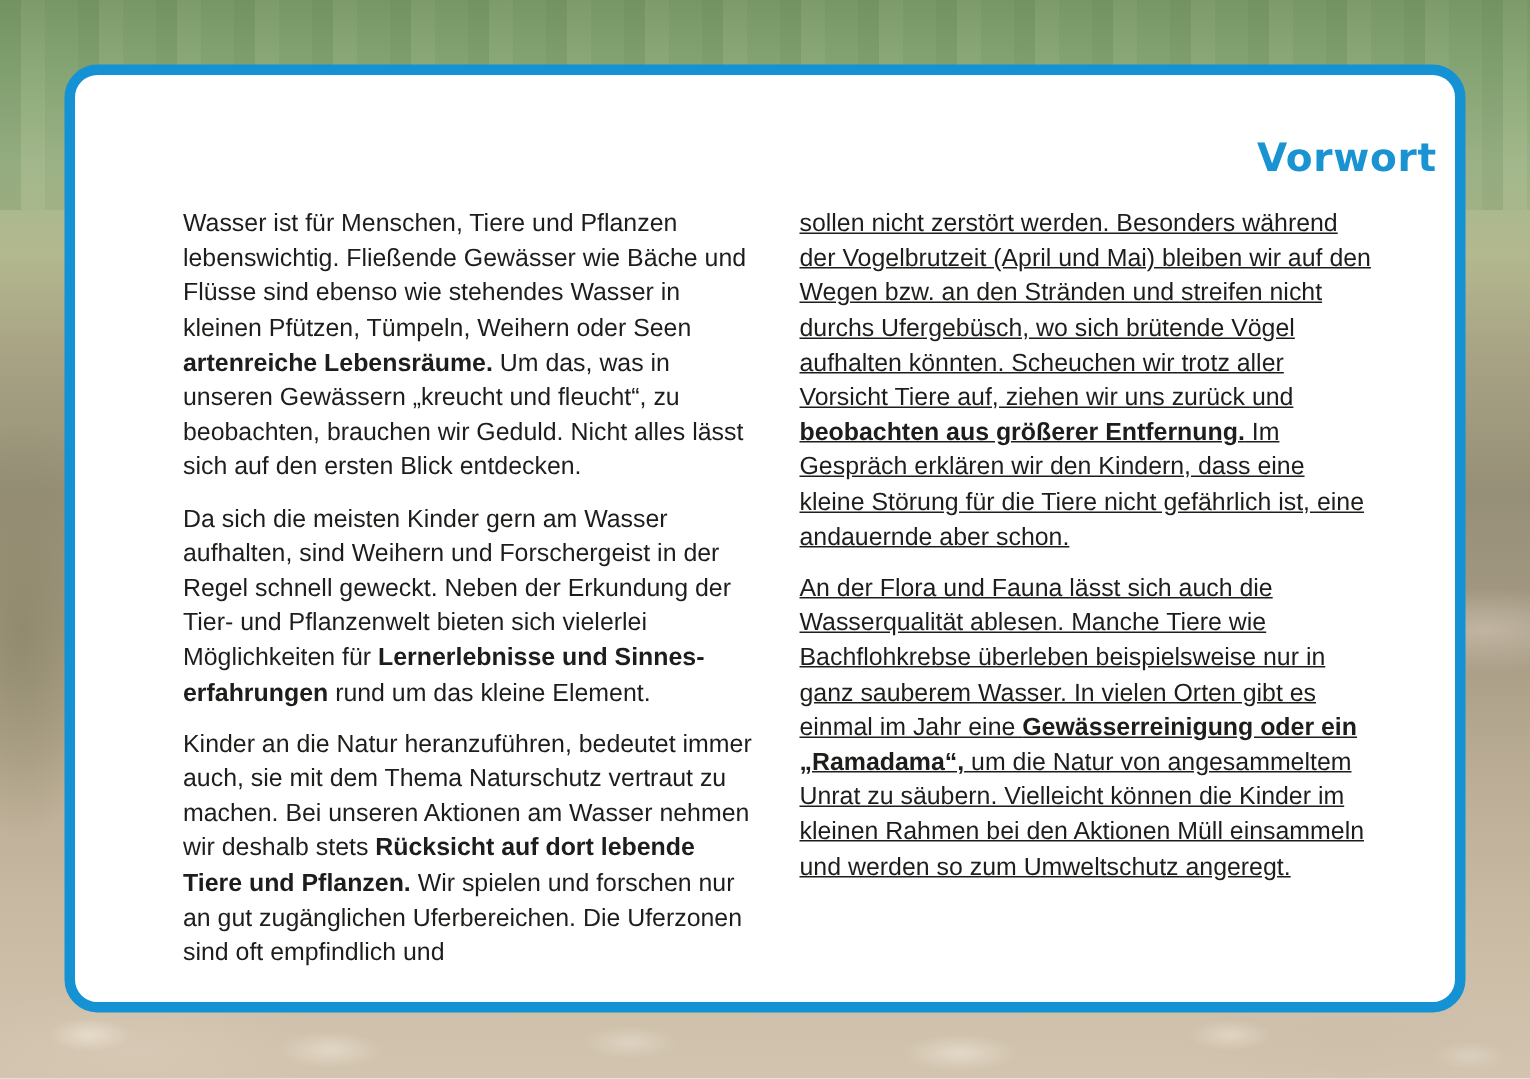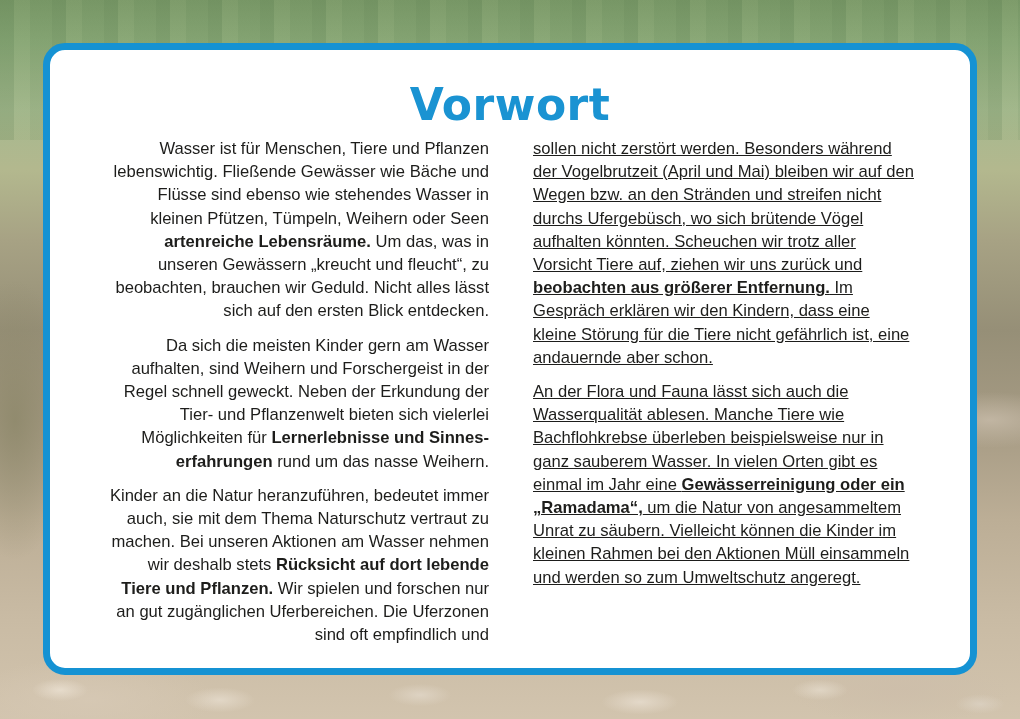--- a/index.html
+++ b/index.html
@@ -36,54 +36,54 @@
       position: absolute;
       left: 43px; top: 43px;
       width: 920px; height: 618px;
       background: #ffffff;
       border: 7px solid #1592d3;
       border-radius: 22px;
     }
     .title {
       position: absolute;
       left: 0; right: 0; top: 29px;
-      text-align: center;
+      text-align: right;
       font-family: "DejaVu Sans", sans-serif;
       font-weight: bold;
-      font-size: 44px;
+      font-size: 26px;
       color: #1a93d2;
       letter-spacing: 0.5px;
-      margin: 0;
+      margin: 12px;
     }
     .col {
       position: absolute;
       top: 87px;
       width: 382px;
       font-family: "Liberation Sans", sans-serif;
       font-size: 16.6px;
       line-height: 23.2px;
       color: #1d1d1b;
     }
-    .col-left { left: 57px; text-align: right; }
+    .col-left { left: 72px; }
     .col-right { left: 483px; text-decoration: underline; }
     .col p { margin: 0 0 11px 0; }
     .col b { font-weight: bold; }
   </style>
 </head>
 <body>
 
 <div class="bg-forest"></div>
 <div class="bg-rocks"></div>
 
 <div class="card">
   <h1 class="title">Vorwort</h1>
 
   <div class="col col-left">
     <p><span>Wasser ist für Menschen, Tiere und Pflanzen lebenswichtig. Fließende Gewässer wie Bäche und Flüsse sind ebenso wie stehendes Wasser in kleinen Pfützen, Tümpeln, Weihern oder Seen </span><b>artenreiche Lebensräume.</b><span> Um das, was in unseren Gewässern „kreucht und fleucht“, zu beobachten, brauchen wir Geduld. Nicht alles lässt sich auf den ersten Blick entdecken.</span></p>
-    <p><span>Da sich die meisten Kinder gern am Wasser aufhalten, sind Weihern und Forschergeist in der Regel schnell geweckt. Neben der Erkundung der Tier- und Pflanzenwelt bieten sich vielerlei Möglichkeiten für </span><b>Lernerlebnisse und Sinnes­erfahrungen</b><span> rund um das nasse Weihern.</span></p>
+    <p><span>Da sich die meisten Kinder gern am Wasser aufhalten, sind Weihern und Forschergeist in der Regel schnell geweckt. Neben der Erkundung der Tier- und Pflanzenwelt bieten sich vielerlei Möglichkeiten für </span><b>Lernerlebnisse und Sinnes­erfahrungen</b><span> rund um das kleine Element.</span></p>
     <p><span>Kinder an die Natur heranzuführen, bedeutet immer auch, sie mit dem Thema Naturschutz vertraut zu machen. Bei unseren Aktionen am Wasser nehmen wir deshalb stets </span><b>Rücksicht auf dort lebende Tiere und Pflanzen.</b><span> Wir spielen und forschen nur an gut zugänglichen Uferbe­reichen. Die Uferzonen sind oft empfindlich und</span></p>
   </div>
 
   <div class="col col-right">
     <p><span>sollen nicht zerstört werden. Besonders wäh­rend der Vogelbrutzeit (April und Mai) bleiben wir auf den Wegen bzw. an den Stränden und streifen nicht durchs Ufergebüsch, wo sich brü­tende Vögel aufhalten könnten. Scheuchen wir trotz aller Vorsicht Tiere auf, ziehen wir uns zu­rück und </span><b>beobachten aus größerer Entfernung.</b><span> Im Gespräch erklären wir den Kindern, dass eine kleine Störung für die Tiere nicht gefährlich ist, eine andauernde aber schon.</span></p>
     <p><span>An der Flora und Fauna lässt sich auch die Wasserqualität ablesen. Manche Tiere wie Bachflohkrebse überleben beispielsweise nur in ganz sauberem Wasser. In vielen Orten gibt es einmal im Jahr eine </span><b>Gewässerreinigung oder ein „Ramadama“,</b><span> um die Natur von angesam­meltem Unrat zu säubern. Vielleicht können die Kinder im kleinen Rahmen bei den Aktionen Müll einsammeln und werden so zum Umwelt­schutz angeregt.</span></p>
   </div>
 </div>
 
 </body></html>

